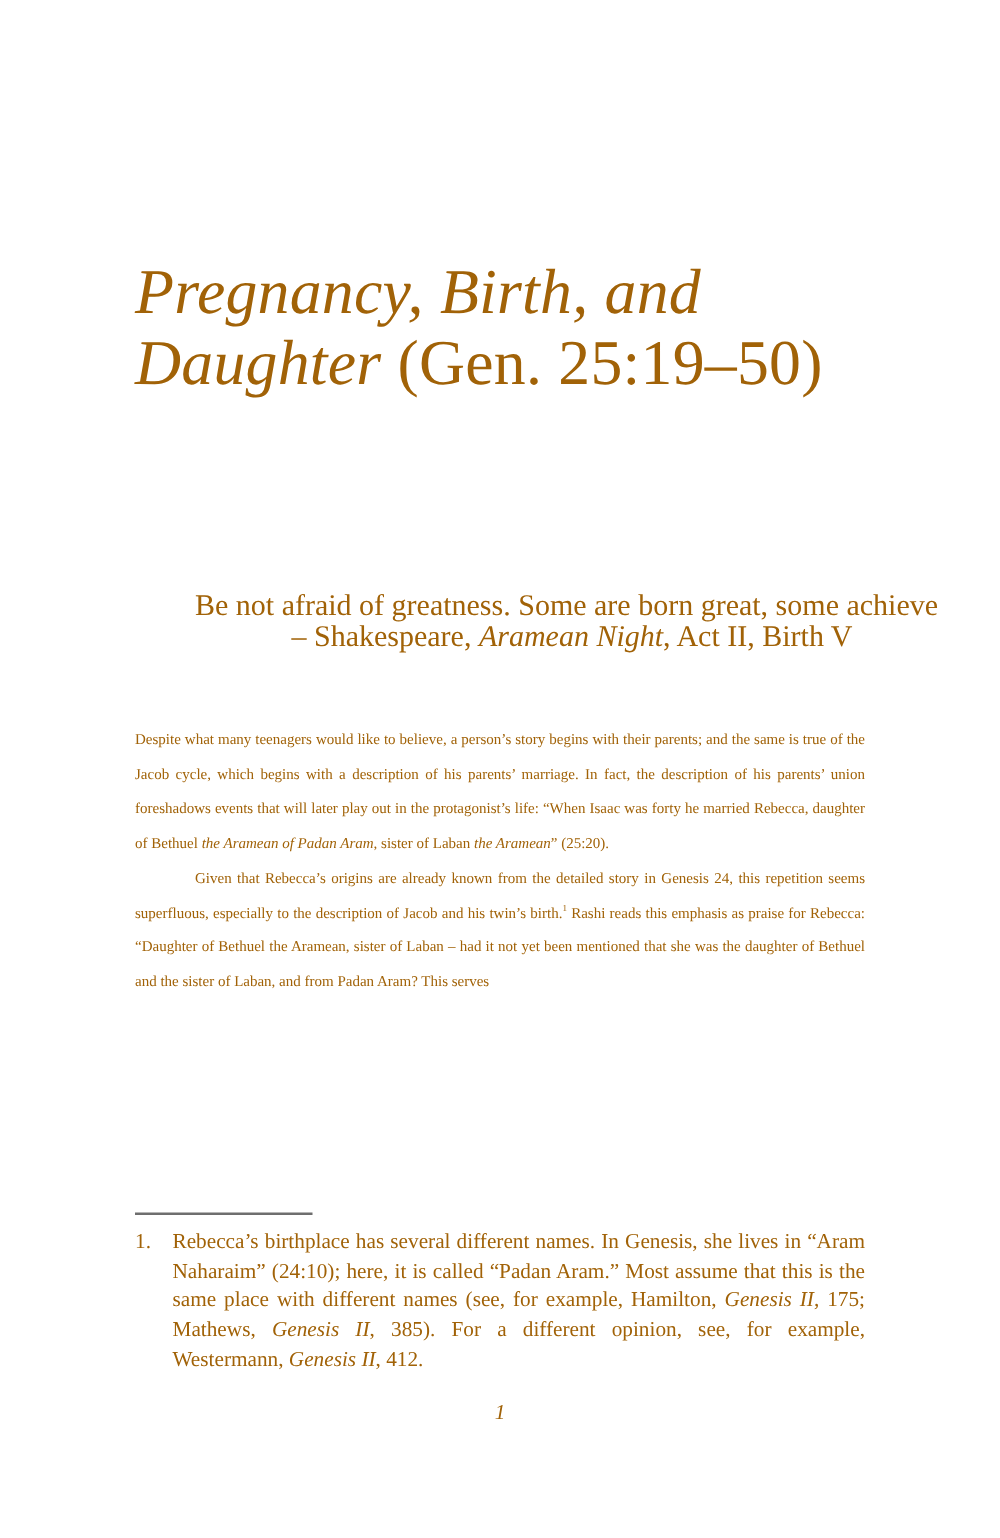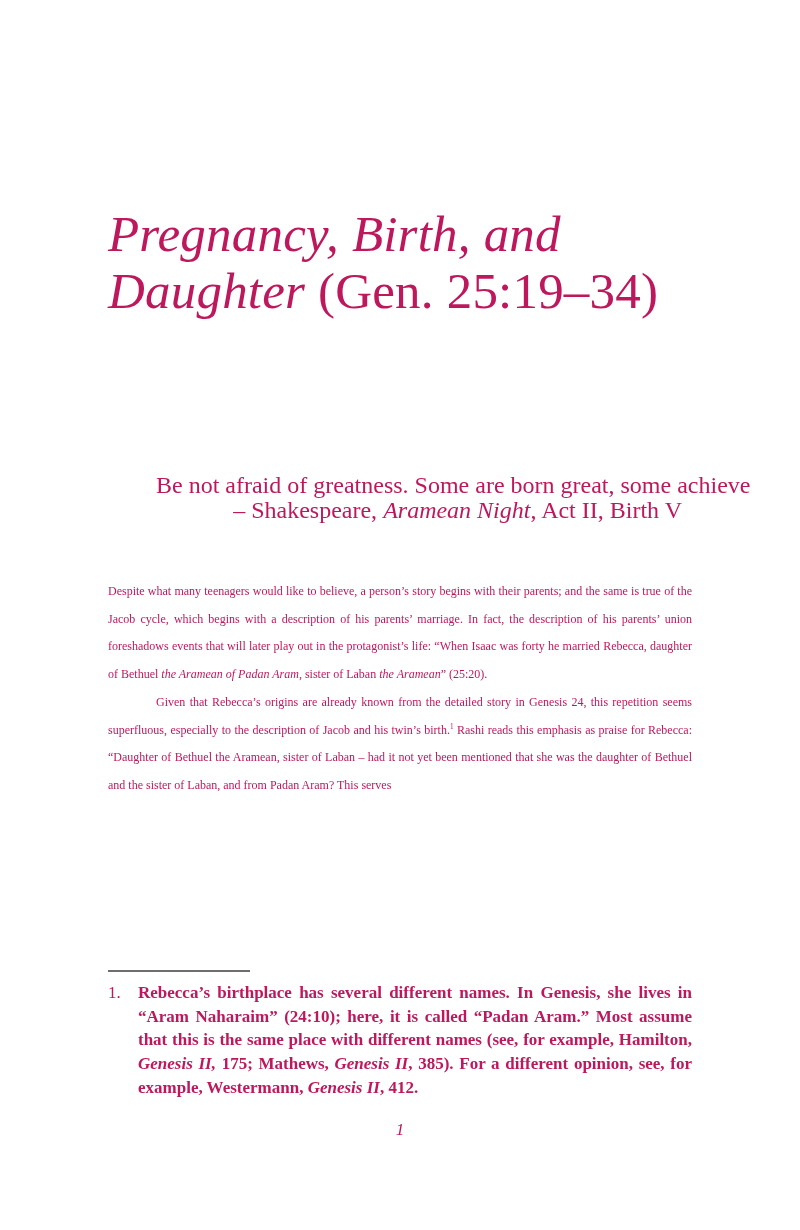--- a/index.html
+++ b/index.html
@@ -6,21 +6,21 @@
     margin: 0;
     padding: 0;
     background: #ffffff;
   }
   .page {
     position: relative;
     width: 800px;
     height: 1230px;
     background: #ffffff;
     font-family: "Liberation Serif", serif;
-    color: #be185d;
+    color: #a16207;
     overflow: hidden;
   }
   
   .chapter-title {
     position: absolute;
     left: 108px;
     top: 206px;
     width: 600px;
     font-size: 51px;
     line-height: 57px;
@@ -84,21 +84,20 @@
     display: flex;
   }
   .footnote .fn-num {
     flex: 0 0 30px;
     width: 30px;
   }
   .footnote .fn-text {
     flex: 1;
     text-align: justify;
     hyphens: auto;
-    font-weight: bold;
     -webkit-hyphens: auto;
   }
   .footnote em { font-style: italic; }
   
   .page-number {
     position: absolute;
     left: 0;
     top: 1120px;
     width: 800px;
     text-align: center;
@@ -108,21 +107,21 @@
 </style>
 </head>
 <body>
 
 <div class="page">
 
   <div class="chapter-title">
     <div><em>Pregnancy, Birth, and</em></div>
     <div>
       <em>Daughter</em>
-      <span class="roman">(Gen. 25:19–34)</span>
+      <span class="roman">(Gen. 25:19–50)</span>
     </div>
   </div>
 
   <div class="epigraph">
     <div class="ep-line">Be not afraid of greatness. Some are born great, some achieve</div>
     <div class="ep-attrib"><span>– Shakespeare, </span><em>Aramean Night</em><span>, Act II, Birth V</span></div>
   </div>
 
   <div class="body-text">
     <p><span>Despite what many teenagers would like to believe, a person’s story begins with their parents; and the same is true of the Jacob cycle, which begins with a description of his parents’ marriage. In fact, the description of his parents’ union foreshadows events that will later play out in the protagonist’s life: “When Isaac was forty he married Rebecca, daughter of Bethuel </span><em>the Aramean of Padan Aram</em><span>, sister of Laban </span><em>the Aramean</em><span>” (25:20).</span></p>

